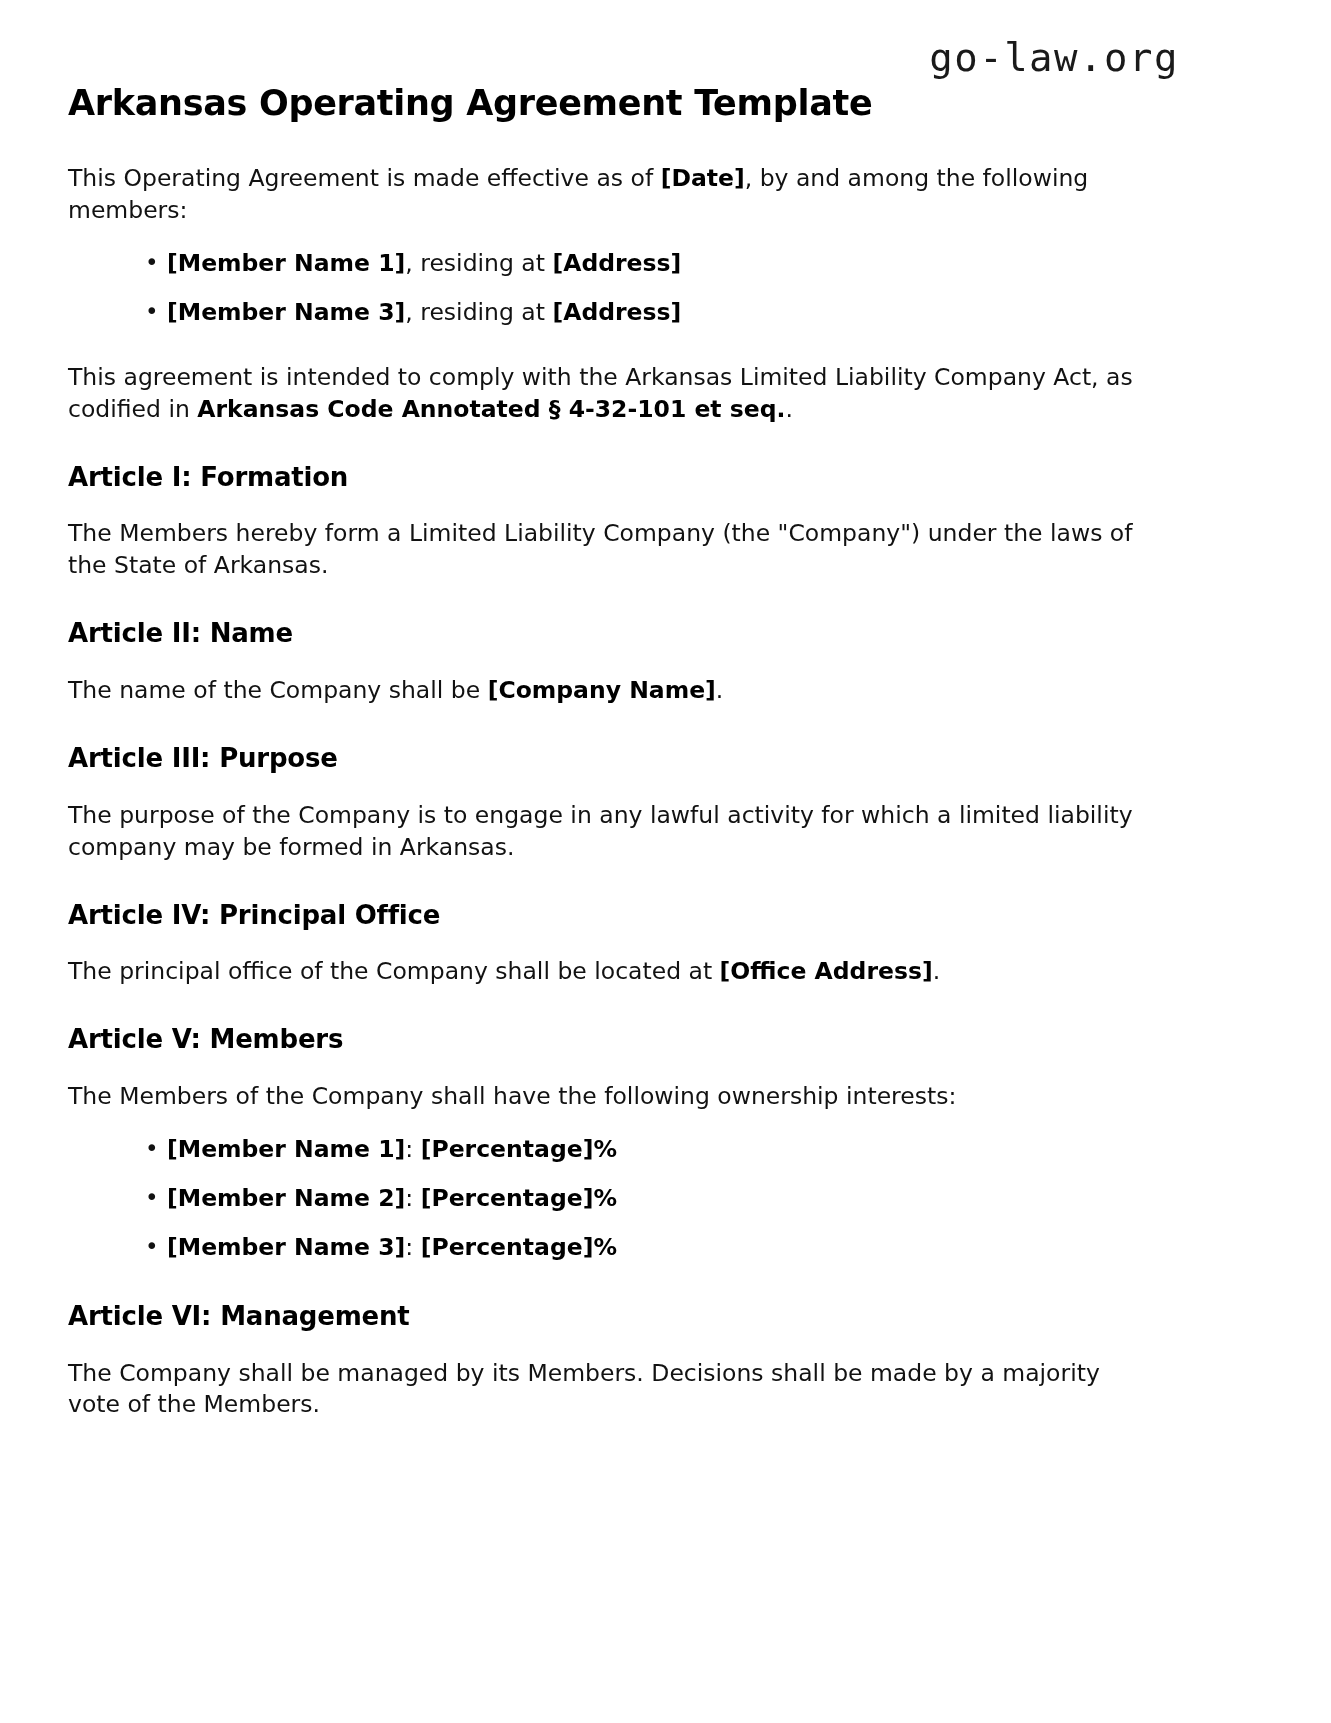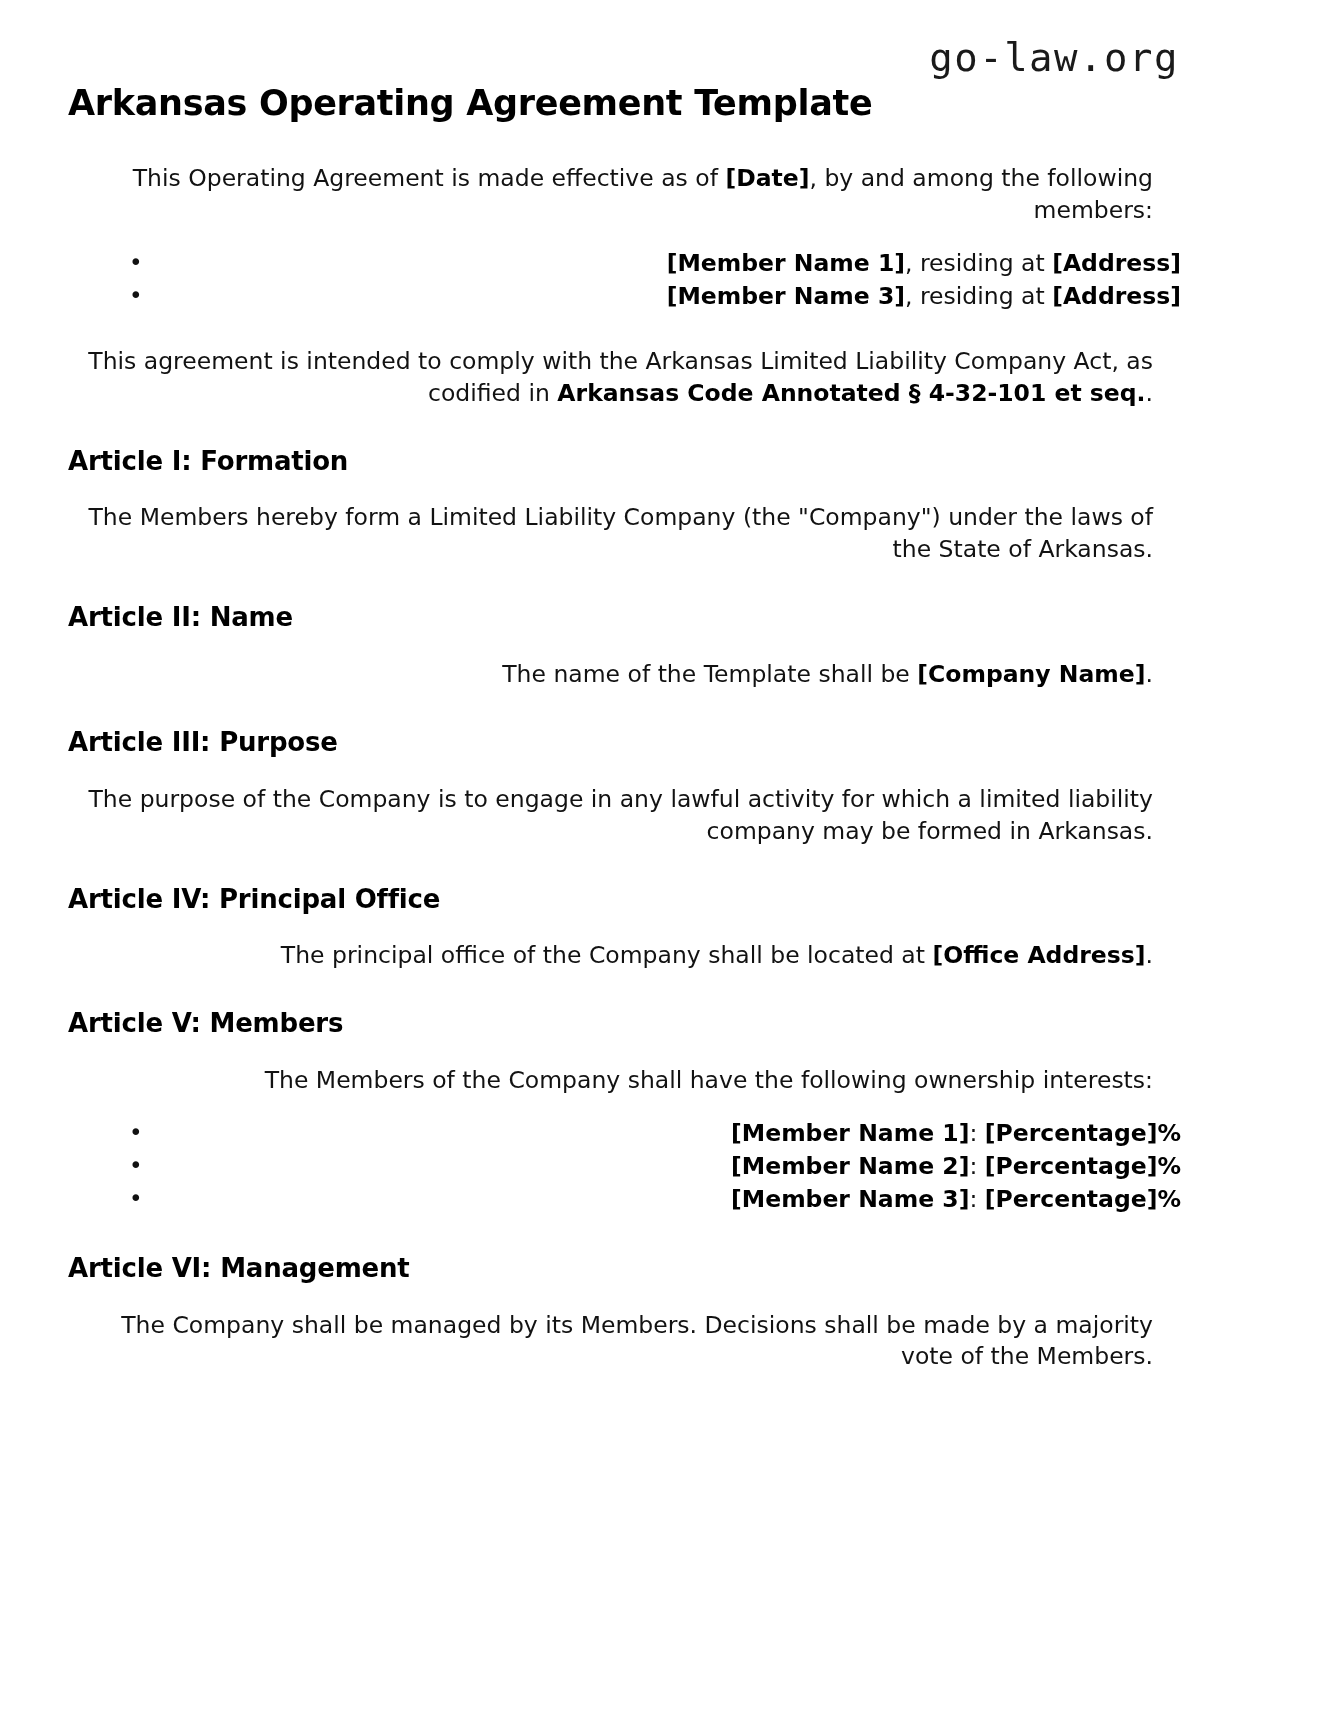--- a/index.html
+++ b/index.html
@@ -50,21 +50,20 @@
     max-width: 900px;
   }
 
   
   p.body {
     margin: 0;
     font-size: 23.5px;
     line-height: 1.36;
     color: #121212;
     max-width: 1085px;
-    text-align: right;
   }
   p.intro {
     margin-top: 40px;
   }
   p.after-list {
     margin-top: 32px;
   }
   p.under-heading {
     margin-top: 26px;
   }
@@ -79,22 +78,21 @@
     margin: 20px 0 0 0;
     padding: 0 0 0 61px;
     list-style: none;
   }
   ul.bullets li {
     position: relative;
     font-size: 23.5px;
     line-height: 1.42;
     color: #121212;
     padding-left: 22px;
-    margin: 0;
-    text-align: right;
+    margin: 16px;
   }
   ul.bullets li::before {
     content: "\2022";
     position: absolute;
     left: 0;
     top: -1px;
     font-size: 23px;
     line-height: 1.42;
     color: #111111;
   }
@@ -124,21 +122,21 @@
     <li><strong>[Member Name 1]</strong><span>, residing at </span><strong>[Address]</strong></li>
     <li><strong>[Member Name 3]</strong><span>, residing at </span><strong>[Address]</strong></li>
   </ul>
 
   <p class="body after-list"><span>This agreement is intended to comply with the Arkansas Limited Liability Company Act, as codified in </span><strong>Arkansas Code Annotated § 4-32-101 et seq.</strong><span>.</span></p>
 
   <h2 class="article">Article I: Formation</h2>
   <p class="body under-heading">The Members hereby form a Limited Liability Company (the "Company") under the laws of the State of Arkansas.</p>
 
   <h2 class="article">Article II: Name</h2>
-  <p class="body under-heading"><span>The name of the Template shall be </span><strong>[Company Name]</strong><span>.</span></p>
+  <p class="body under-heading"><span>The name of the Company shall be </span><strong>[Company Name]</strong><span>.</span></p>
 
   <h2 class="article">Article III: Purpose</h2>
   <p class="body under-heading">The purpose of the Company is to engage in any lawful activity for which a limited liability company may be formed in Arkansas.</p>
 
   <h2 class="article">Article IV: Principal Office</h2>
   <p class="body under-heading"><span>The principal office of the Company shall be located at </span><strong>[Office Address]</strong><span>.</span></p>
 
   <h2 class="article">Article V: Members</h2>
   <p class="body under-heading">The Members of the Company shall have the following ownership interests:</p>
 

